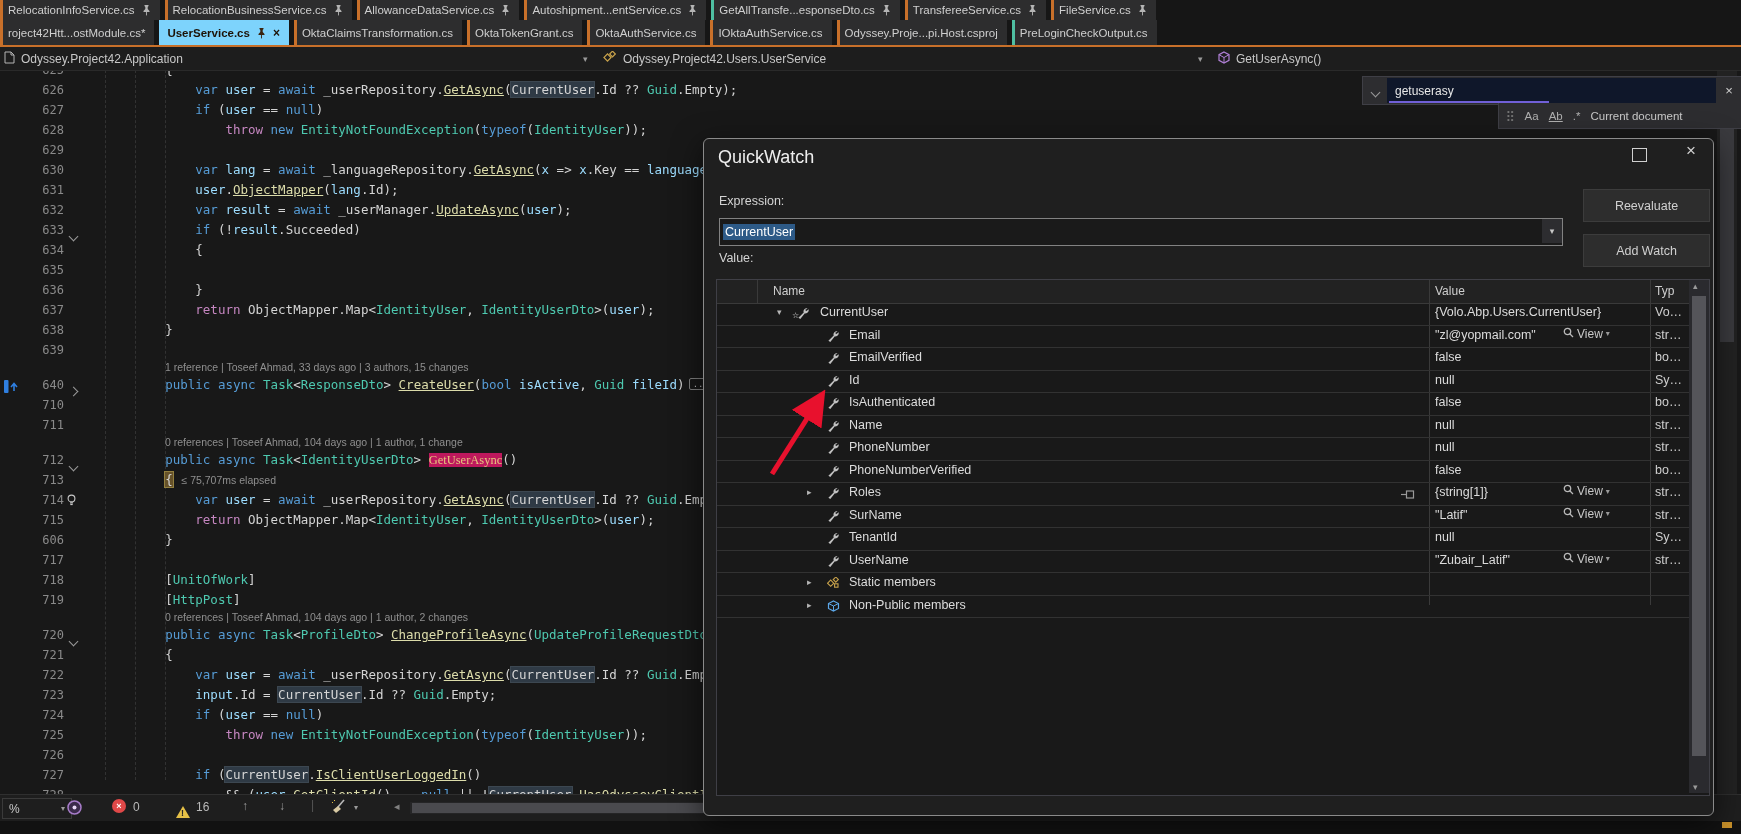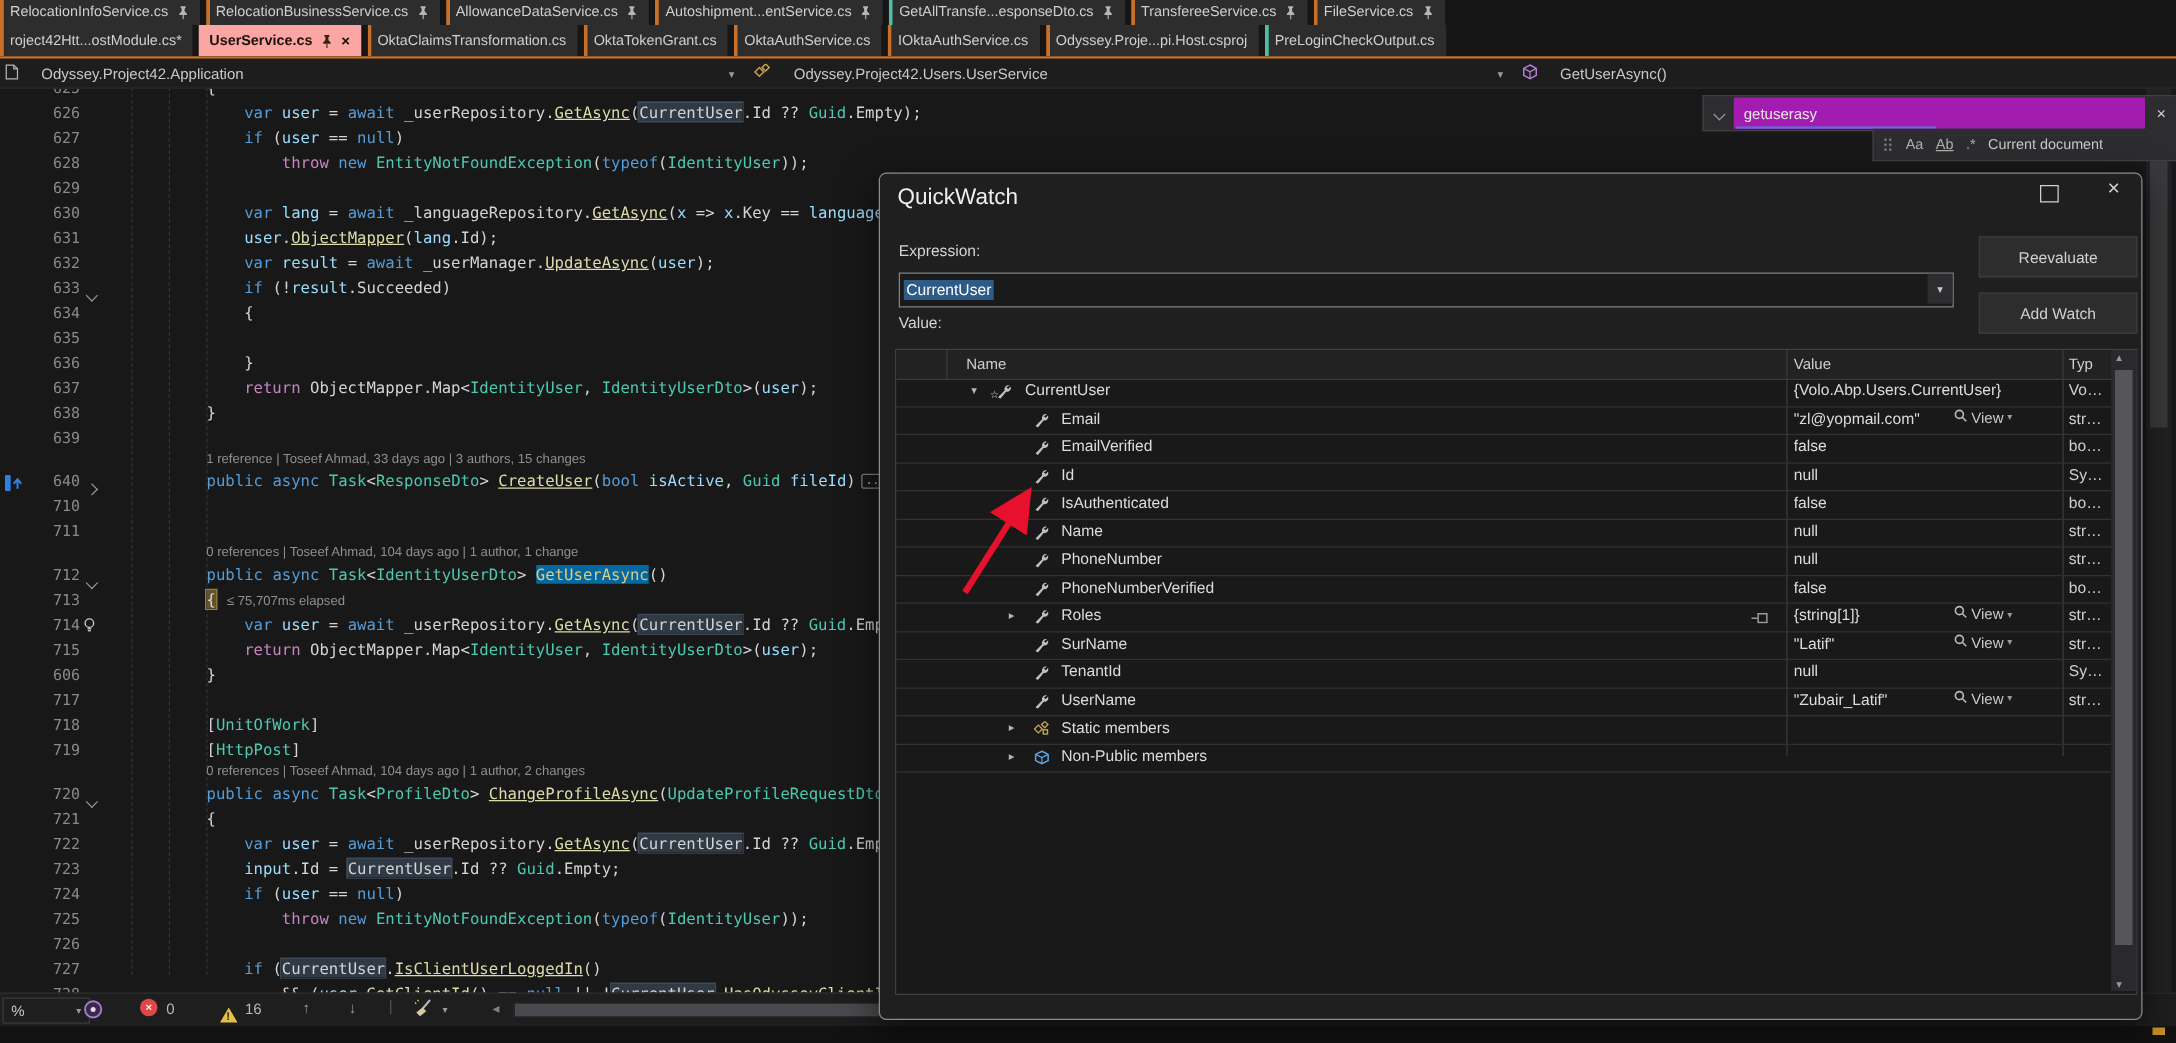--- a/index.html
+++ b/index.html
@@ -7,48 +7,48 @@
        font-family:"Liberation Sans",sans-serif;-webkit-font-smoothing:antialiased;}
   .abs{position:absolute;}
 
   
   #tabs-row1{left:0;top:0;width:1741px;height:20px;background:#161616;display:flex;gap:5px;overflow:hidden;}
   #tabs-row2{left:0;top:20px;width:1741px;height:25px;background:#161616;display:flex;gap:5px;overflow:hidden;}
   .tab{background:#2d2d2e;color:#cfcfcf;font-size:11.5px;display:flex;align-items:center;
        padding:0 9px 0 8px;white-space:nowrap;gap:7px;flex:0 0 auto;}
   .tab.acc-o{box-shadow:inset 3px 0 0 #c8702a;}
   .tab.acc-g{box-shadow:inset 3px 0 0 #4fbfa2;}
-  .tab.active{background:#fca5a5;color:#1d1207;font-weight:bold;box-shadow:none;}
+  .tab.active{background:#7dd3fc;color:#1d1207;font-weight:bold;box-shadow:none;}
   .tab .pin svg{display:block;}
   .tab .close-x{font-size:12px;font-weight:bold;line-height:1;}
   #tab-underline{left:0;top:45px;width:1741px;height:2px;background:#c8702a;}
 
   
   #breadcrumb{left:0;top:47px;width:1741px;height:23px;background:#1d1d1d;border-bottom:1px solid #2a2a2a;
               display:flex;align-items:center;color:#c8c8c8;font-size:12px;z-index:5;}
-  .bc-seg{display:flex;align-items:center;gap:18px;}
+  .bc-seg{display:flex;align-items:center;gap:6px;}
   .bc-caret{color:#9a9a9a;font-size:9px;}
 
   
   #editor{left:0;top:70px;width:1741px;height:750px;background:#181818;overflow:hidden;}
   .iguide{position:absolute;top:0;bottom:40px;border-left:1px dashed #323232;width:0;}
   #code-rows{position:absolute;left:0;top:-10px;width:1741px;}
   .eline{position:relative;height:20px;font-family:"DejaVu Sans Mono",monospace;font-size:12.5px;line-height:20px;}
   .eline.lensrow{height:15px;line-height:15px;}
   .lnum{position:absolute;left:24px;width:40px;text-align:right;color:#8a8a8a;font-size:12px;}
   .fold{position:absolute;left:70px;top:6px;}
   .chev{display:inline-block;width:6px;height:6px;border-right:1.4px solid #9a9a9a;border-bottom:1.4px solid #9a9a9a;}
   .chev.down{transform:rotate(45deg);}
   .chev.right{transform:rotate(-45deg);margin-top:1px;}
   .codeln{position:absolute;left:105px;white-space:pre;}
   .lens{position:absolute;left:165px;color:#8f8f8f;font-family:"Liberation Sans",sans-serif;font-size:10.5px;line-height:15px;white-space:pre;}
   .k{color:#569cd6;} .c{color:#c586c0;} .t{color:#4ec9b0;} .m{color:#dcdcaa;text-decoration:underline;}
   .v{color:#9cdcfe;} .p{color:#d4d4d4;}
   .hl{background:rgba(86,116,145,.38);box-shadow:0 0 0 1px rgba(130,160,190,.35);color:#d4d4d4;}
-  .hm{background:#0369a1;color:#e6c87e;}
+  .hm{background:#be185d;color:#e6c87e;font-family:Liberation Serif, serif;}
   .pbox{background:#66522a;box-shadow:0 0 0 1px #93803f;color:#d8d8d8;}
   .perf{color:#8f8f8f;font-family:"Liberation Sans",sans-serif;font-size:10.5px;}
   .cbox{display:inline-block;border:1px solid #808080;border-radius:2px;color:#bbb;font-size:9px;
         line-height:10px;padding:0 3px;margin-left:4px;vertical-align:2px;}
   .gbm{position:absolute;left:4px;top:4px;}
 
   
   #v-scroll{left:1717px;top:70px;width:20px;height:724px;background:#222;}
   #v-thumb{left:1720px;top:92px;width:14px;height:250px;background:#3a3a3e;}
 
@@ -65,21 +65,21 @@
   .warn-tri span{position:absolute;left:-2px;top:2px;color:#262626;font-size:9px;font-weight:bold;}
   #h-scroll-track{position:absolute;left:410px;top:7px;width:1040px;height:12px;background:#252526;}
   #h-scroll-thumb{position:absolute;left:412px;top:8px;width:600px;height:10px;background:#4a4a4e;}
   #below-strip{left:0;top:820px;width:1741px;height:14px;background:#121212;}
   #scroll-mark{left:1722px;top:822px;width:10px;height:6px;background:#c8902a;}
 
   
   #find-row1{left:1362px;top:76px;width:379px;height:27px;background:#2d2d30;border:1px solid #3f3f46;
              display:flex;align-items:center;z-index:20;}
   #find-chevron{width:24px;text-align:center;}
-  #find-input{position:relative;flex:1;height:25px;background:#a21caf;color:#e8e8e8;font-size:12px;
+  #find-input{position:relative;flex:1;height:25px;background:#0f172a;color:#e8e8e8;font-size:12px;
               display:flex;align-items:center;padding-left:8px;}
   #find-underline{position:absolute;left:2px;bottom:0;width:160px;height:2px;background:#7160d8;}
   #find-close{width:26px;text-align:center;color:#d0d0d0;font-size:13px;}
   #find-row2{left:1498px;top:103px;width:243px;height:25px;background:#2d2d30;border:1px solid #3f3f46;border-top:none;
              display:flex;align-items:center;gap:10px;padding-left:8px;color:#b9b9b9;font-size:11.5px;z-index:20;}
   #find-handle{color:#777;font-size:8px;letter-spacing:1px;line-height:4px;}
   .find-opt{color:#b0b0b0;}
   #find-word{text-decoration:underline;}
   #find-scope{color:#c8c8c8;}
 

